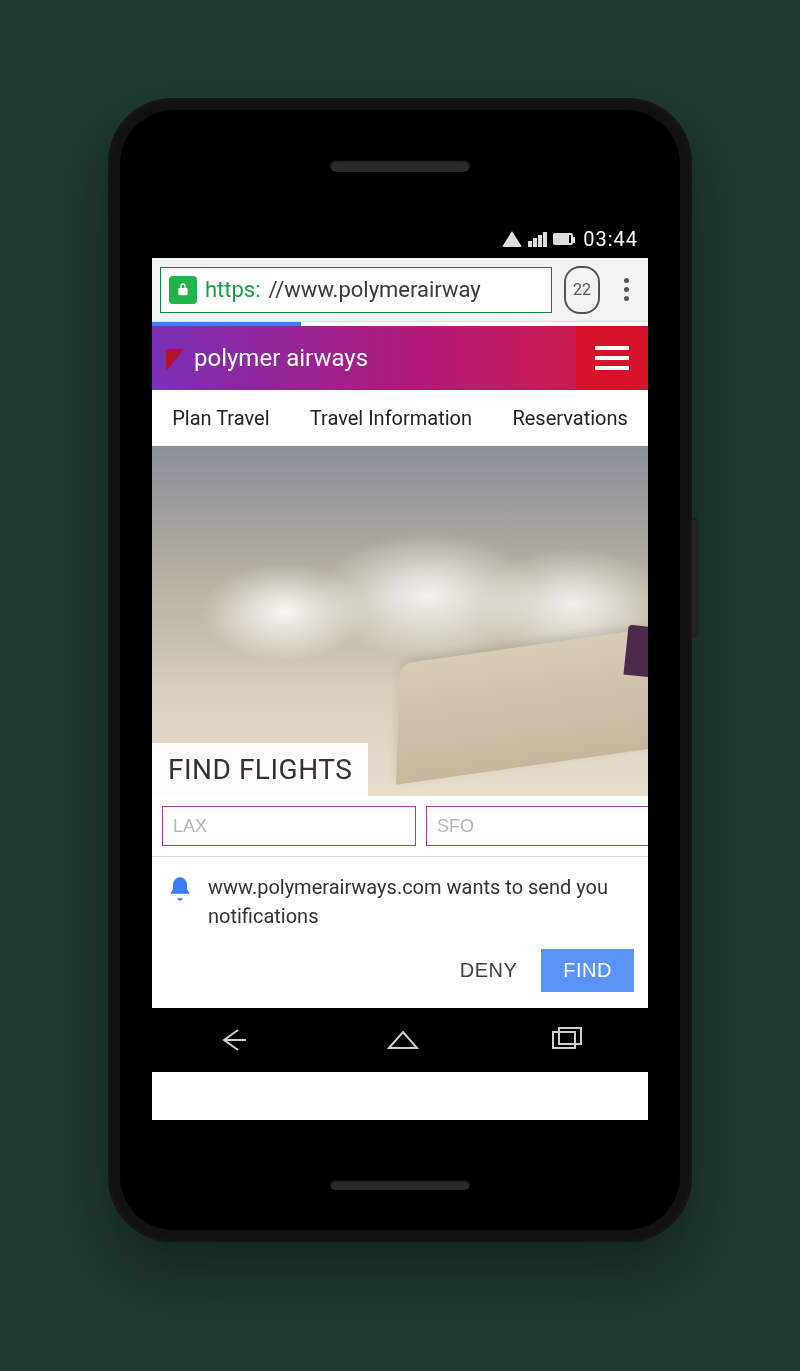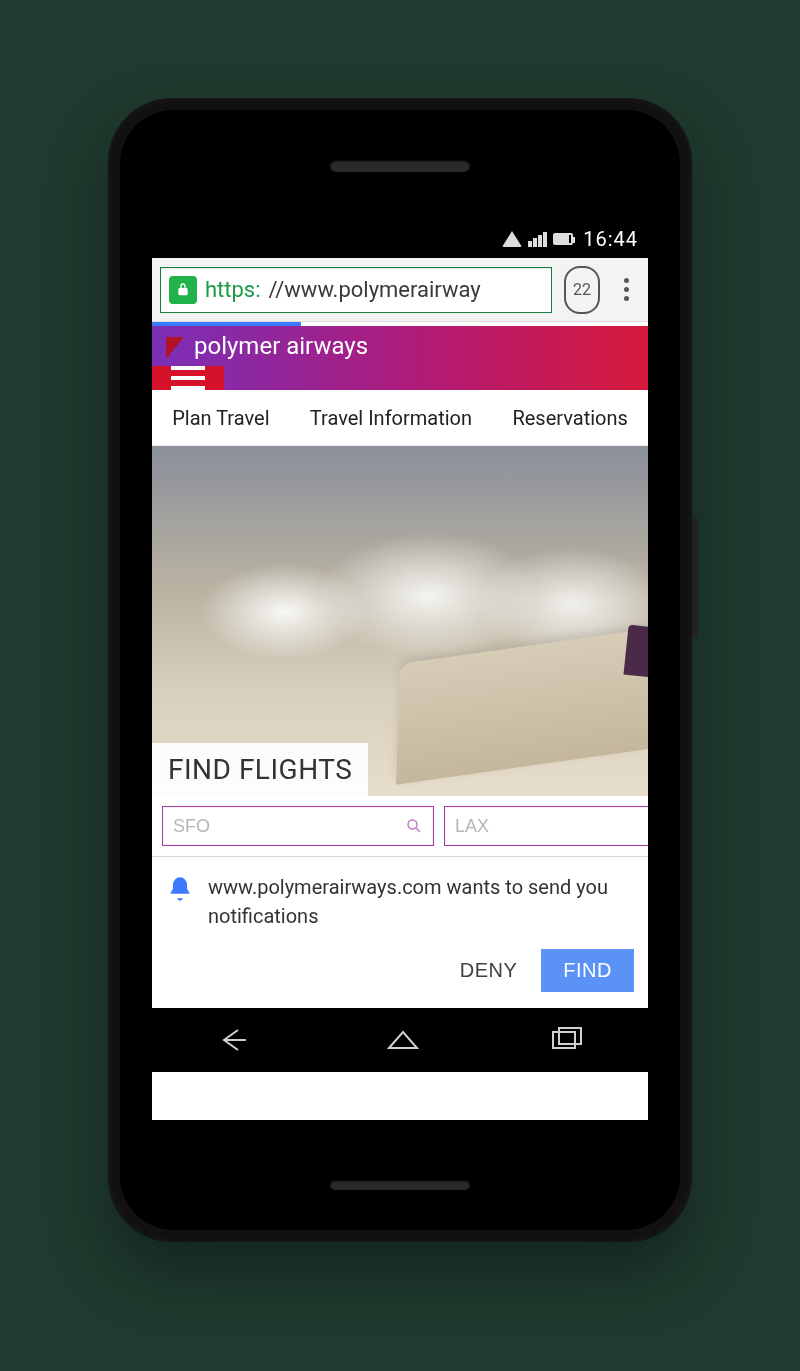--- a/index.html
+++ b/index.html
@@ -101,21 +101,20 @@
   .kebab { width:28px; display:flex; flex-direction:column; gap:4px; align-items:center; }
   .kebab span { width:5px; height:5px; background:#555; border-radius:50%; }
 
   .progress { height:4px; background:linear-gradient(90deg,#3b7bff 0 30%, transparent 30%); }
 
   
   .app-header {
     height:64px; display:flex; align-items:stretch;
     background: linear-gradient(90deg, #7a2fb7 0%, #b11a77 55%, #d61a3c 100%);
     color:#fff;
-    flex-direction:column;
   }
   .app-title { display:flex; align-items:center; gap:10px; padding:0 14px; font-size:24px; flex:1; }
   .logo-tri {
     width:0; height:0; border-top:22px solid #b01229; border-left:0;
     border-right:18px solid transparent; margin-top:4px;
   }
   .menu-button { width:72px; background:#d6122a; display:flex; align-items:center; justify-content:center; }
   .hamburger { width:34px; display:flex; flex-direction:column; gap:6px; }
   .hamburger span { height:4px; background:#fff; display:block; }
 
@@ -201,21 +200,21 @@
             <span class="signal">
               <span></span>
                 <span></span>
                 <span></span>
                 <span></span>
             </span>
             <span class="battery">
                 <i></i>
               </span>
           </div>
-          <div class="clock">16:44</div>
+          <div class="clock">03:44</div>
         </div>
 
         <div class="omnibox-row">
           <div class="omnibox">
             <span class="lock-badge">
               <svg viewBox="0 0 24 24">
                   <path d="M12 2a4 4 0 0 0-4 4v3H7a2 2 0 0 0-2 2v7a2 2 0 0 0 2 2h10a2 2 0 0 0 2-2v-7a2 2 0 0 0-2-2h-1V6a4 4 0 0 0-4-4zm-2 7V6a2 2 0 1 1 4 0v3h-4z"></path>
                 </svg>
             </span>
             <span class="url-https">https:</span>
@@ -254,29 +253,29 @@
 
         <div class="hero">
           <div class="clouds"></div>
           <div class="wing"></div>
           <div class="winglet"></div>
           <div class="find-flights-tab">FIND FLIGHTS</div>
         </div>
 
         <div class="search-row">
           <div class="search-field">
+            <input placeholder="LAX" style="">
+
+          </div>
+          <div class="search-field">
             <input placeholder="SFO" style="">
             <svg class="mag" viewBox="0 0 24 24">
                 <circle cx="10" cy="10" r="6" fill="none" stroke="currentColor" stroke-width="2"></circle>
                 <line x1="15" y1="15" x2="20" y2="20" stroke="currentColor" stroke-width="2"></line>
               </svg>
-          </div>
-          <div class="search-field">
-            <input placeholder="LAX" style="">
-
           </div>
 
         </div>
 
         <div class="perm">
           <svg class="bell" viewBox="0 0 24 24">
               <path fill="currentColor" d="M12 2a6 6 0 0 0-6 6v4l-2 3v1h16v-1l-2-3V8a6 6 0 0 0-6-6zm0 20a2.5 2.5 0 0 0 2.45-2h-4.9A2.5 2.5 0 0 0 12 22z"></path>
             </svg>
           <div class="perm-text">www.polymerairways.com wants to send you notifications</div>
         </div>

